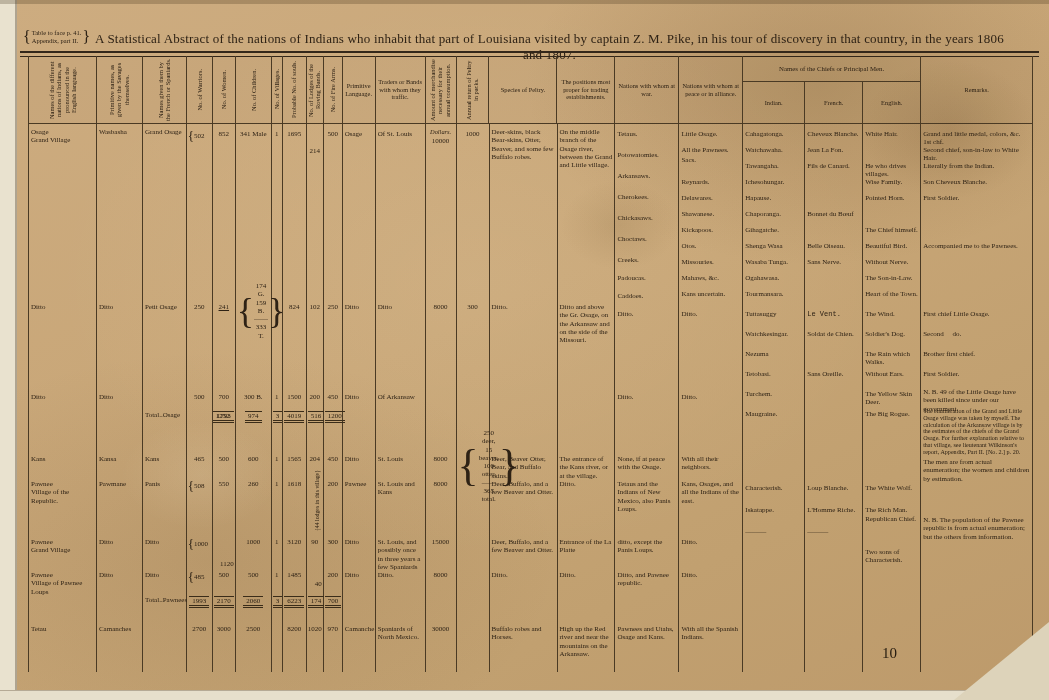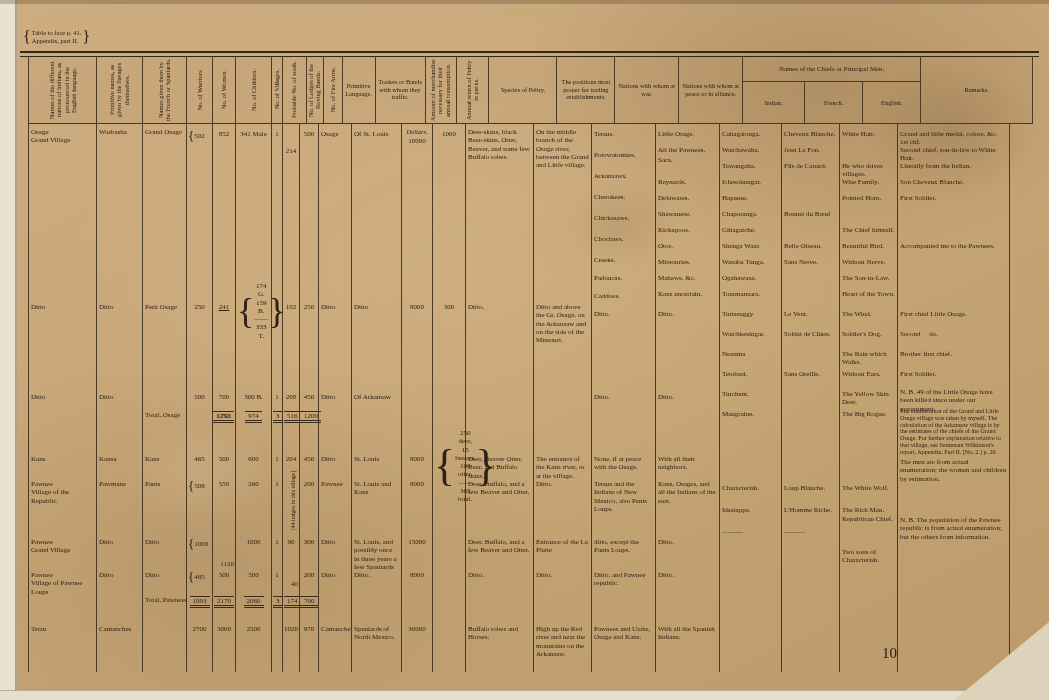--- a/index.html
+++ b/index.html
@@ -50,20 +50,21 @@
   <div class="stain" style="left:560px;top:180px;width:120px;height:90px;background:radial-gradient(ellipse,rgba(110,80,40,.14),transparent 70%);"></div>
   <div class="stain" style="left:120px;top:420px;width:160px;height:110px;background:radial-gradient(ellipse,rgba(255,240,210,.12),transparent 70%);"></div>
   <div class="stain" style="left:860px;top:60px;width:180px;height:140px;background:radial-gradient(ellipse,rgba(95,65,30,.18),transparent 70%);"></div>
 
   <div class="corner-note">
     <span class="br">{</span>
     <span><span>Table to face p. 41.</span><br><span>Appendix, part II.</span></span>
     <span class="br">}</span>
   </div>
 
+  <div class="title">A Statistical Abstract of the nations of Indians who inhabit that part of Louisiana visited by captain Z. M. Pike, in his tour of discovery in that country, in the years 1806 and 1807.</div>
   <div class="dbl-rule"></div>
 
   <div class="tbl">
     <div class="thead" id="thead">
         <div class="hcol" style="width: 68px;">
           <span class="vt">Names of the different nations of Indians, as pronounced in the English language.</span>
         </div>
         <div class="hcol" style="width: 46px;">
           <span class="vt">Primitive names, as given by the Savages themselves.</span>
         </div>
@@ -210,20 +211,32 @@
         <div class="bcol num" style="width: 11px;">
           <div class="cell" style="top: 6px;">1</div>
           <div class="cell" style="top: 179px;">1</div>
           <div class="cell" style="top: 269px;">1</div>
           <div class="cell" style="top: 287px;"><span class="tline">3</span></div>
           <div class="cell" style="top: 331px;">1</div>
           <div class="cell" style="top: 356px;">1</div>
           <div class="cell" style="top: 414px;">1</div>
           <div class="cell" style="top: 447px;">1</div>
           <div class="cell" style="top: 472px;"><span class="tline">3</span></div>
+        </div>
+        <div class="bcol num" style="width: 24px;">
+          <div class="cell" style="top: 6px;">1695</div>
+          <div class="cell" style="top: 179px;">824</div>
+          <div class="cell" style="top: 269px;">1500</div>
+          <div class="cell" style="top: 287px;"><span class="tline">4019</span></div>
+          <div class="cell" style="top: 331px;">1565</div>
+          <div class="cell" style="top: 356px;">1618</div>
+          <div class="cell" style="top: 414px;">3120</div>
+          <div class="cell" style="top: 447px;">1485</div>
+          <div class="cell" style="top: 472px;"><span class="tline">6223</span></div>
+          <div class="cell" style="top: 501px;">8200</div>
         </div>
         <div class="bcol num" style="width: 17px;">
           <div class="cell" style="top: 6px; margin-top: 17px;">214</div>
           <div class="cell" style="top: 179px;">102</div>
           <div class="cell" style="top: 269px;">200</div>
           <div class="cell" style="top: 287px;"><span class="tline">516</span></div>
           <div class="cell" style="top: 331px;">204</div>
           <div class="cell rot" style="top: 345px; height: 64px;">{44 lodges in this village}</div>
           <div class="cell" style="top: 414px;">90</div>
           <div class="cell" style="top: 456px; text-align: right;">40</div>
@@ -359,21 +372,21 @@
           <div class="cell" style="top: 382px;">Iskatappe.</div>
           <div class="cell" style="top: 404px;">———</div>
         </div>
         <div class="bcol" style="width: 58px;">
           <div class="cell" style="top: 6px;">Cheveux Blanche.</div>
           <div class="cell" style="top: 22px;">Jean La Fon.</div>
           <div class="cell" style="top: 38px;">Fils de Canard.</div>
           <div class="cell" style="top: 86px;">Bonnet du Bœuf</div>
           <div class="cell" style="top: 118px;">Belle Oiseau.</div>
           <div class="cell" style="top: 134px;">Sans Nerve.</div>
-          <div class="cell" style="top: 186px;">Le Vent.</div>
+          <div class="cell" style="top: 186px; font-family: Liberation Mono, monospace;">Le Vent.</div>
           <div class="cell" style="top: 206px;">Soldat de Chien.</div>
           <div class="cell" style="top: 246px;">Sans Oreille.</div>
           <div class="cell" style="top: 360px;">Loup Blanche.</div>
           <div class="cell" style="top: 382px;">L'Homme Riche.</div>
           <div class="cell" style="top: 404px;">———</div>
         </div>
         <div class="bcol" style="width: 58px;">
           <div class="cell" style="top: 6px;">White Hair.</div>
           <div class="cell" style="top: 38px;">He who drives villages.</div>
           <div class="cell" style="top: 54px;">Wise Family.</div>

